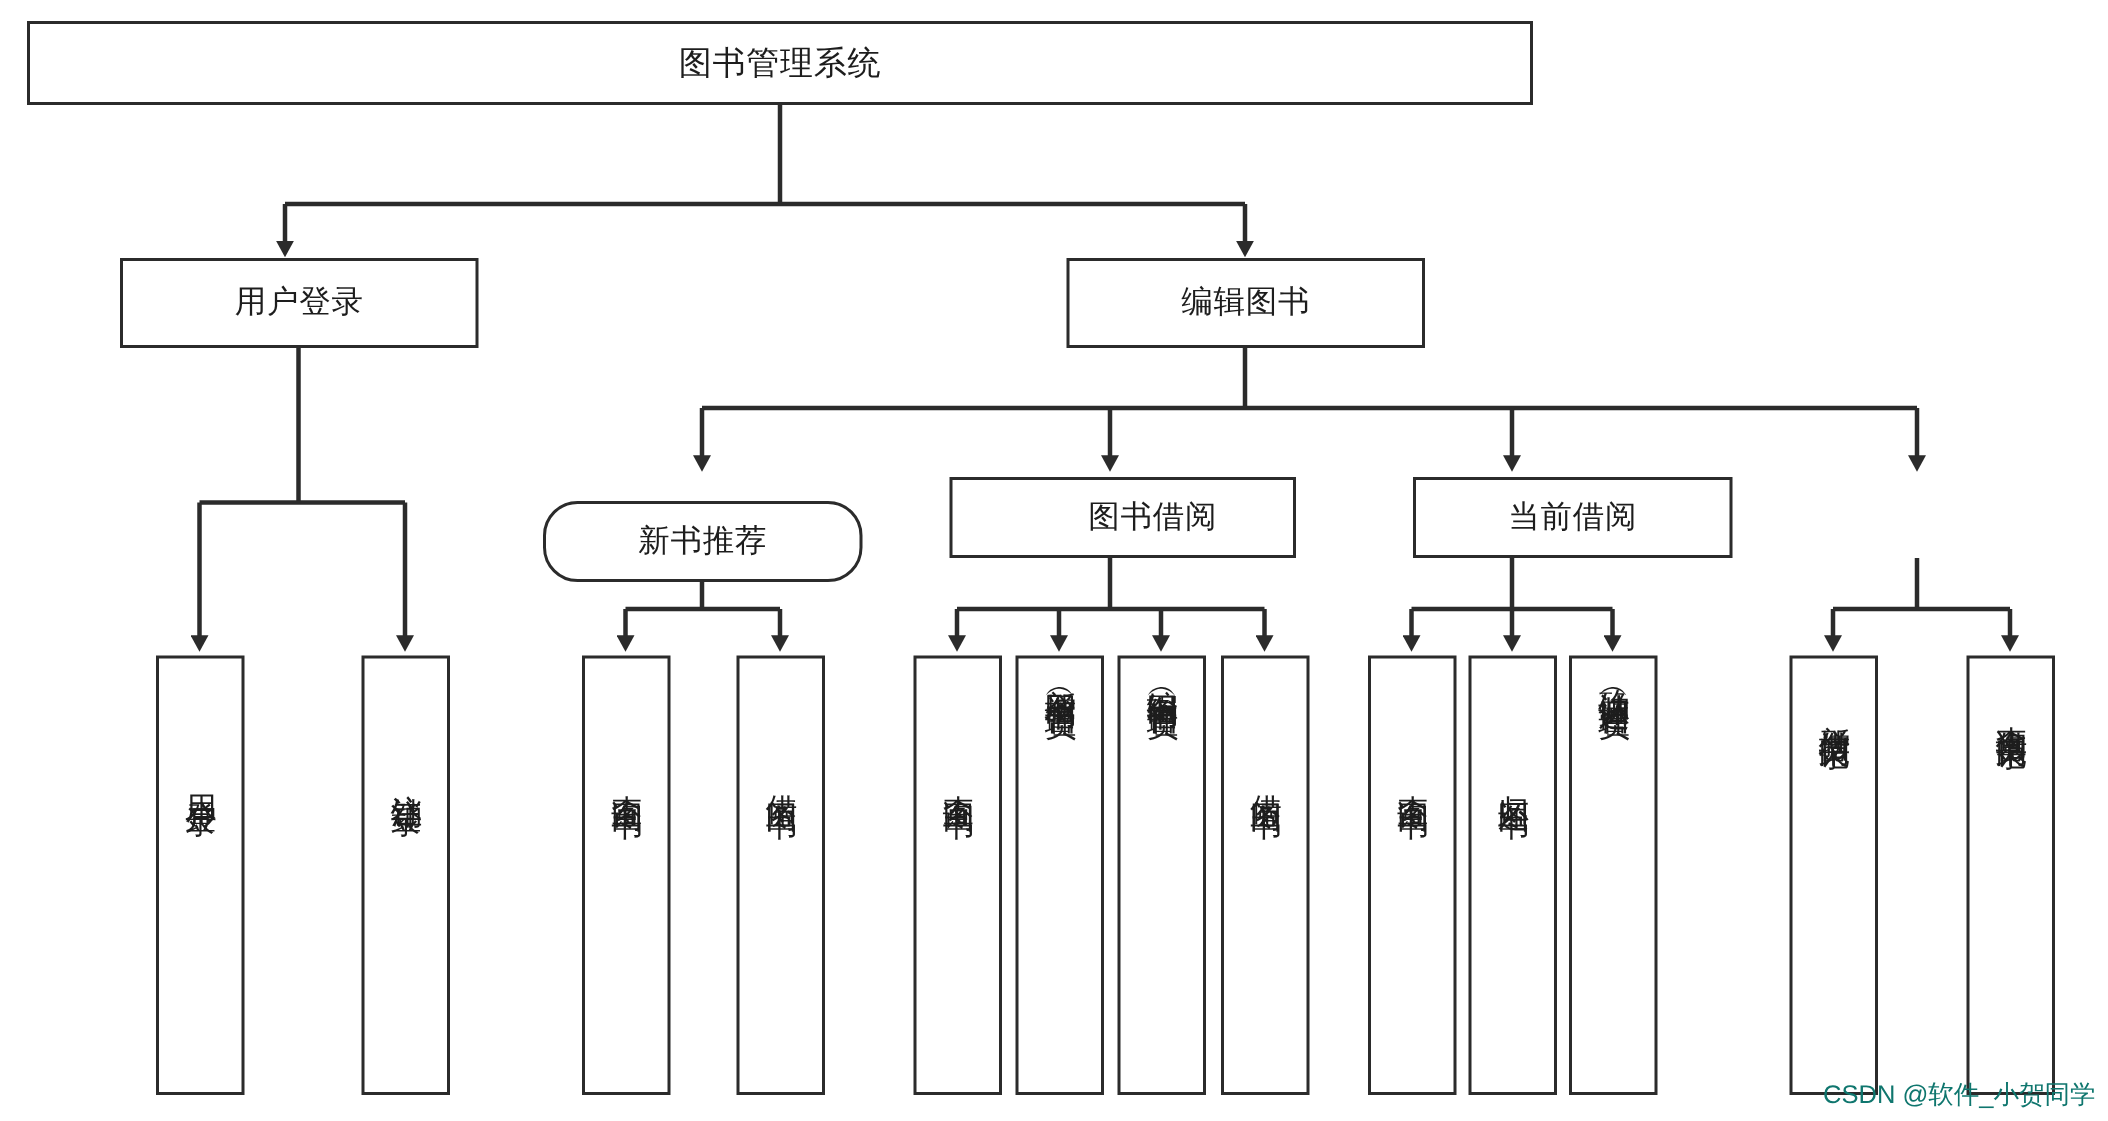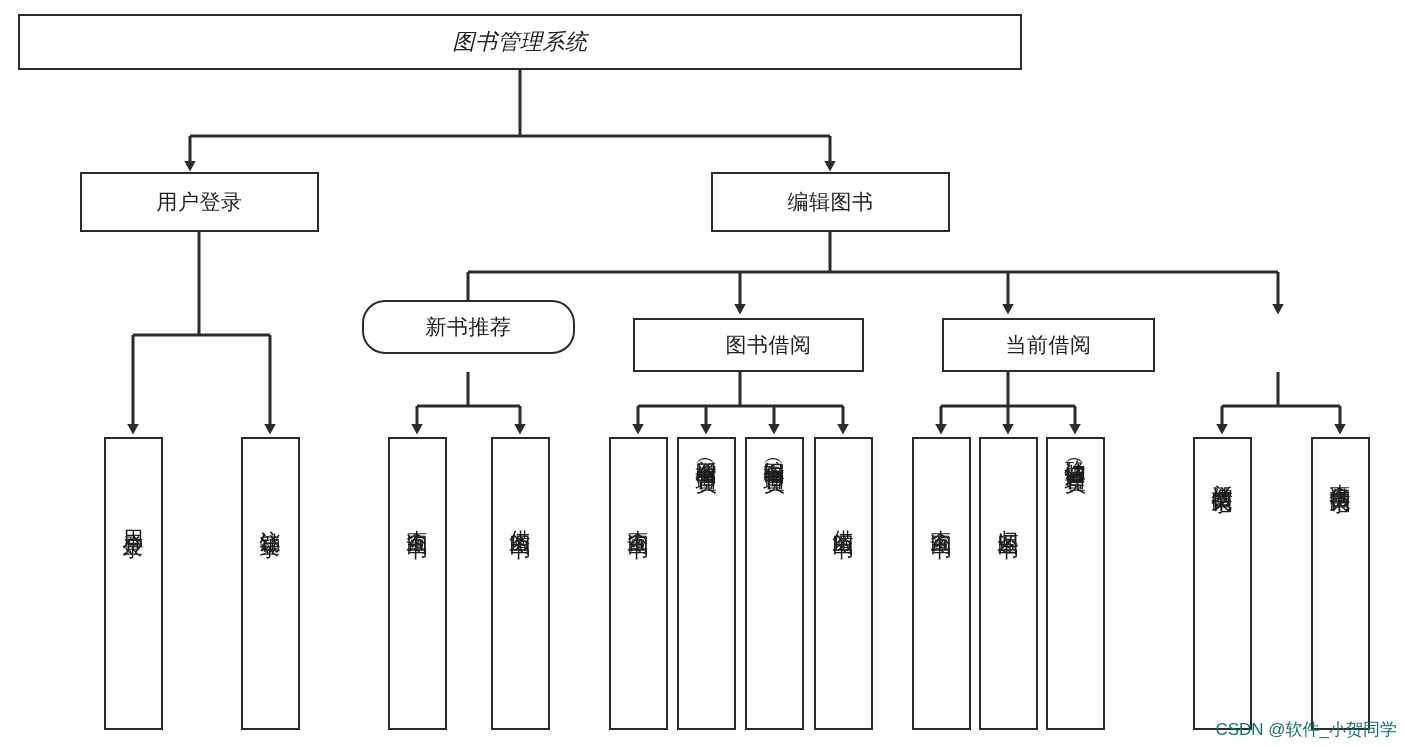--- a/index.html
+++ b/index.html
@@ -122,32 +122,32 @@
       <path d="M1008,406 L1008,425" marker-end="url(#arrow)"></path>
       <path d="M1075,406 L1075,425" marker-end="url(#arrow)"></path>
 
       <path d="M1278,372 L1278,406"></path>
       <path d="M1222,406 L1340,406"></path>
       <path d="M1222,406 L1222,425" marker-end="url(#arrow)"></path>
       <path d="M1340,406 L1340,425" marker-end="url(#arrow)"></path>
     </g>
   </svg>
 
-  <div class="node root horiz" style="left:18px; top:14px; width:1004px; height:56px;font-style:italic;">
+  <div class="node root horiz" style="left:18px; top:14px; width:1004px; height:56px;">
     <span class="label">图书管理系统</span>
   </div>
 
   <div class="node horiz" style="left:80px; top:172px; width:239px; height:60px;">
     <span class="label">用户登录</span>
   </div>
   <div class="node horiz" style="left:711px; top:172px; width:239px; height:60px;">
     <span class="label">编辑图书</span>
   </div>
 
-  <div class="node horiz" style="left:362px; top:300px; width:213px; height:54px;border-radius:23px;">
+  <div class="node horiz" style="left:362px; top:334px; width:213px; height:54px;border-radius:23px;">
     <span class="label">新书推荐</span>
   </div>
   <div class="node horiz" style="left:633px; top:318px; width:231px; height:54px;padding-left:40px;">
     <span class="label">图书借阅</span>
   </div>
   <div class="node horiz" style="left:902px; top:318px; width:213px; height:54px;margin-left:40px;">
     <span class="label">当前借阅</span>
   </div>
 
   <div class="node vert" style="left:104px; top:437px; width:59px; height:293px; padding-top:74px;">

